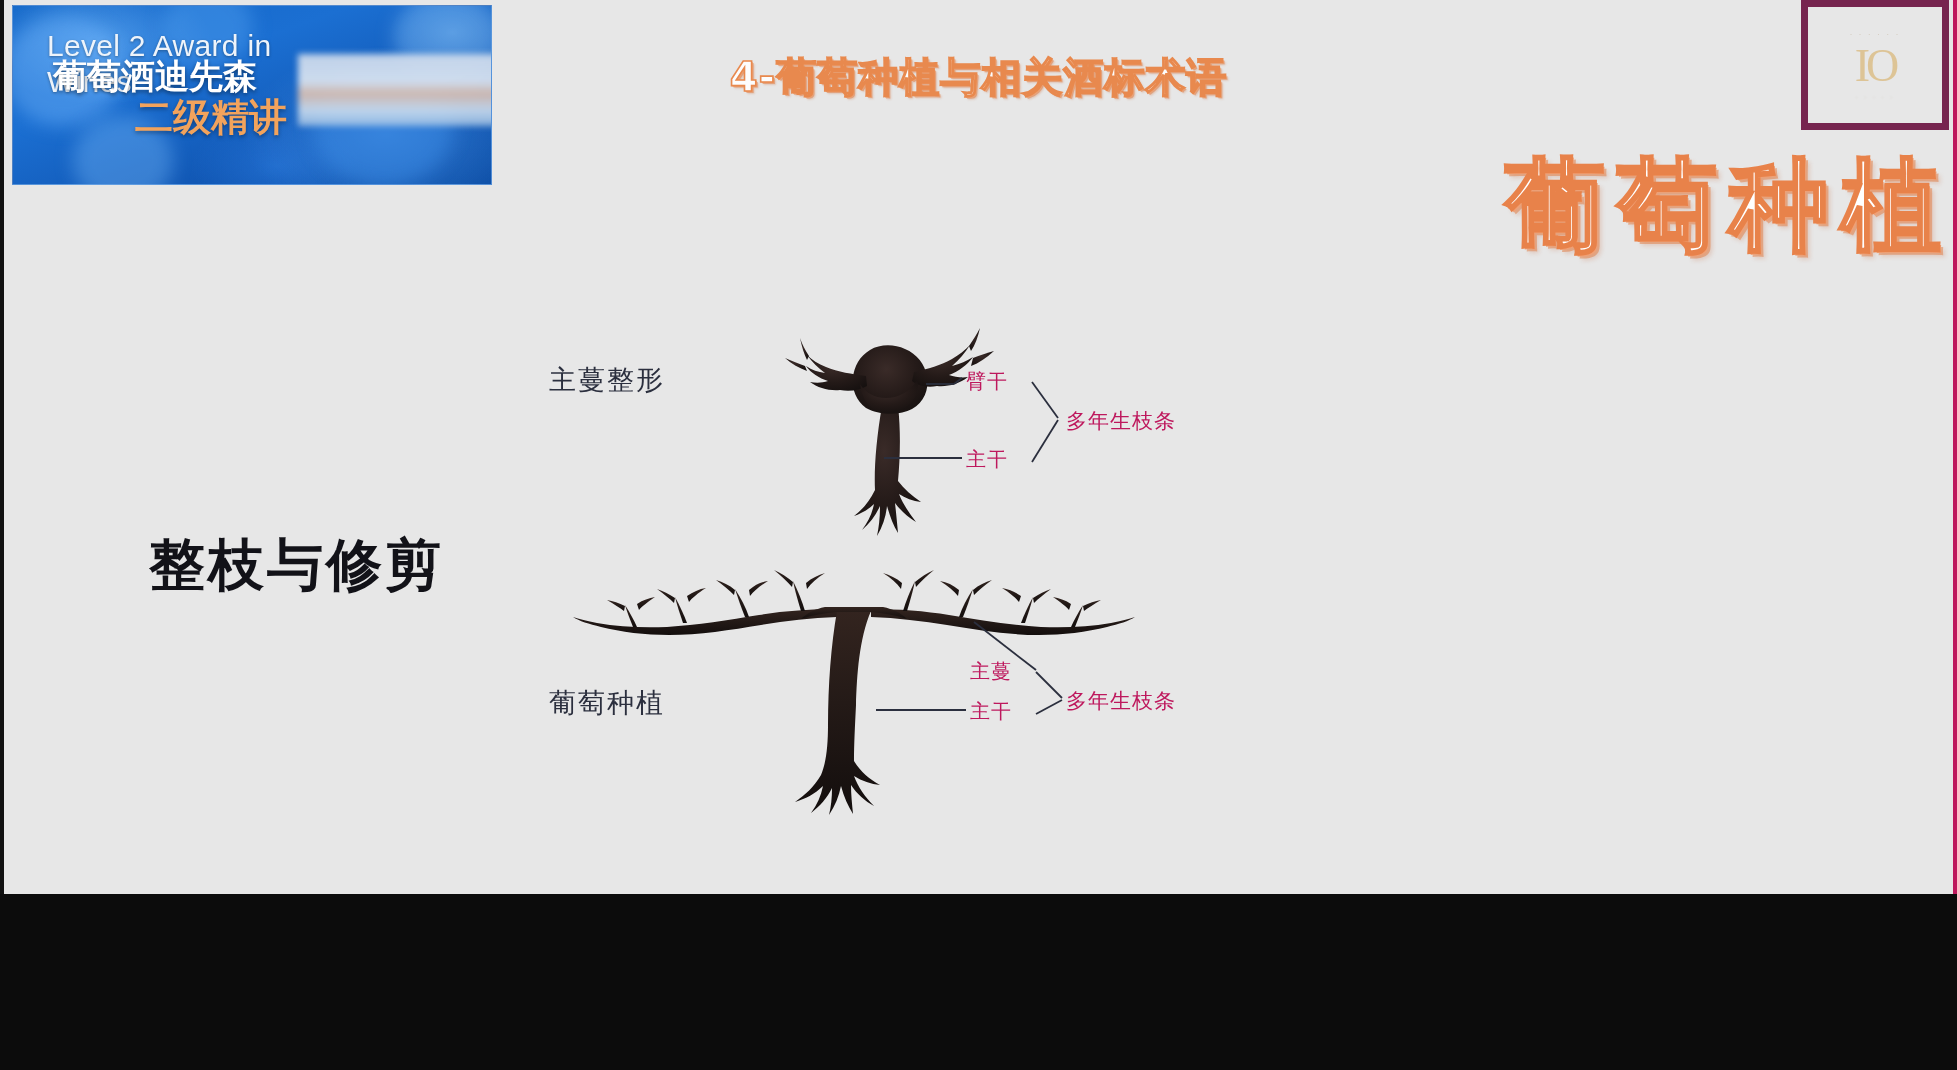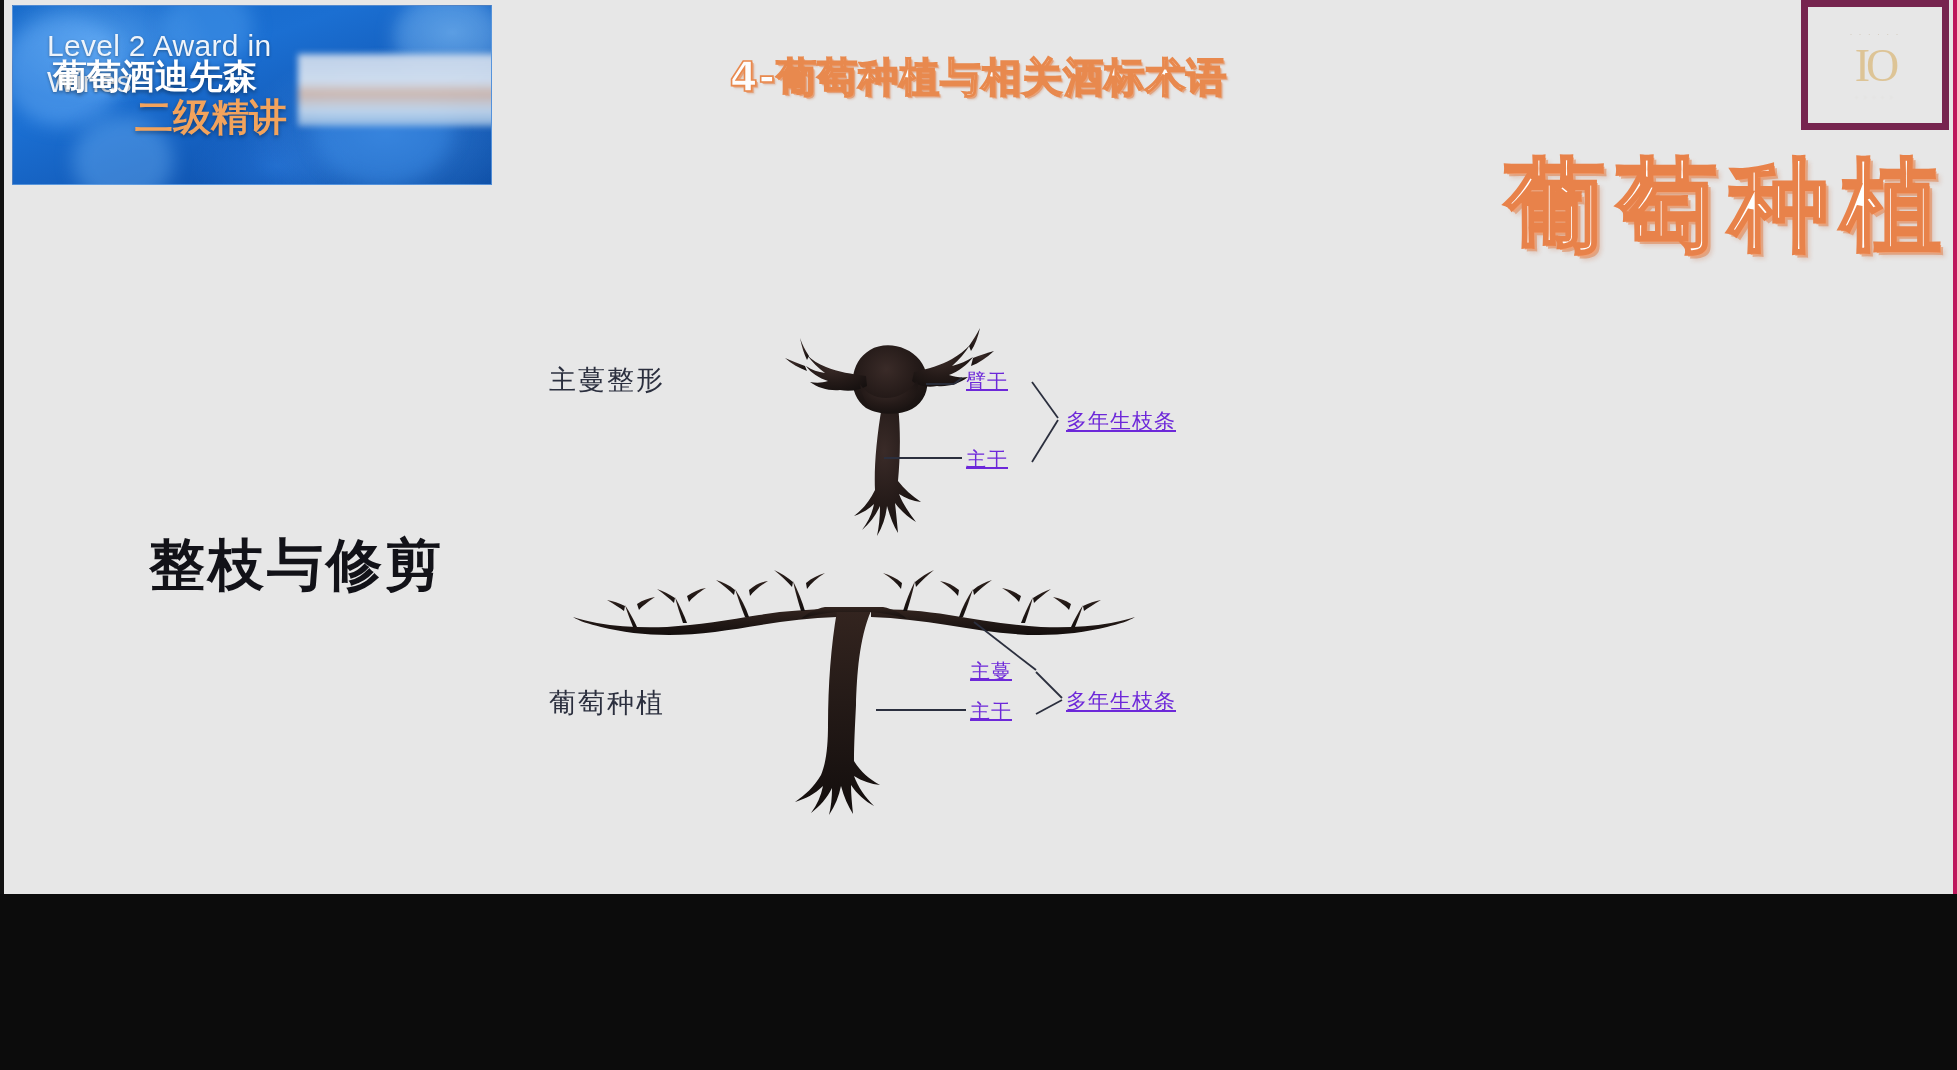--- a/index.html
+++ b/index.html
@@ -135,22 +135,22 @@
 
   .fig-caption{
     position:absolute;
     font-family:"DejaVu Sans",sans-serif;
     font-size:27px;font-weight:500;color:#2b2f3e;
     letter-spacing:2px;white-space:nowrap;
   }
   .anno{
     position:absolute;
     font-family:"DejaVu Sans",sans-serif;
-    font-size:20px;font-weight:500;color:#6d28d9;
-    letter-spacing:1px;white-space:nowrap;text-decoration:underline;
+    font-size:20px;font-weight:500;color:#be185d;
+    letter-spacing:1px;white-space:nowrap;
   }
   .anno.group{font-size:21px;text-align:right;}
 
   #cap-head{left:-95px;top:-18px;}
   #cap-cordon{left:-95px;top:305px;}
 
   .vine{position:absolute;}
   #vine-head{left:130px;top:-60px;width:270px;height:230px;}
   #vine-cordon{left:-75px;top:185px;width:570px;height:250px;}
 

